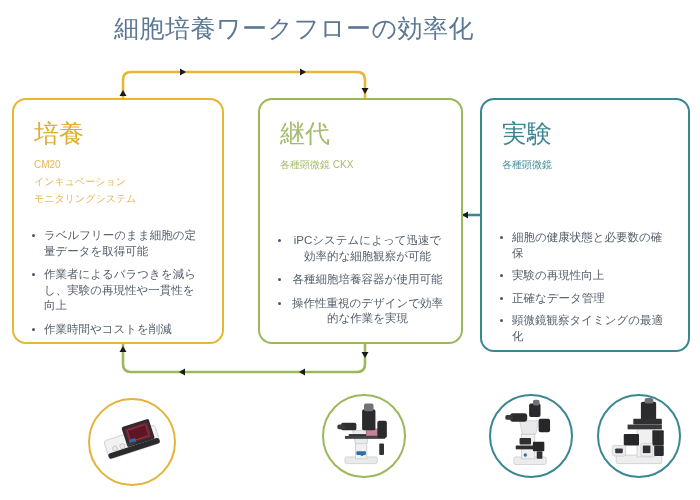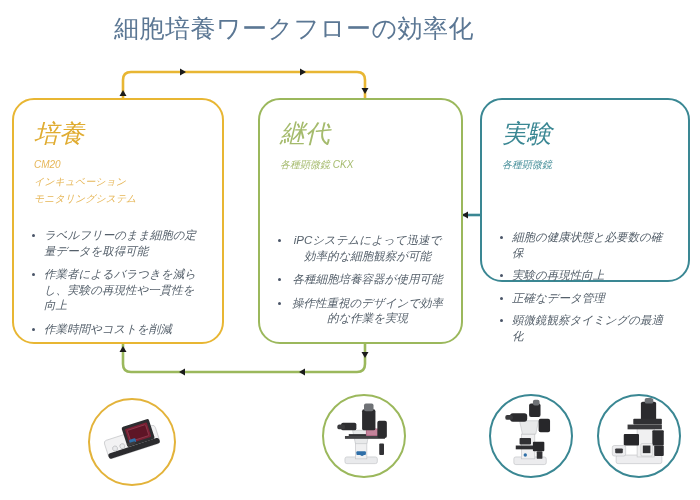--- a/index.html
+++ b/index.html
@@ -44,36 +44,35 @@
     width: 700px;
     height: 500px;
     pointer-events: none;
   }
 
   
   .card {
     position: absolute;
     box-sizing: border-box;
     background: #ffffff;
-    border-radius: 22px;
+    border-radius: 14px;
     border-width: 2px;
     border-style: solid;
-    font-style: italic;
   }
   #card-cultivation {
     left: 12px;  top: 98px;  width: 212px; height: 246px;
     border-color: #e8b633;
   }
   #card-passage {
     left: 258px; top: 98px;  width: 205px; height: 246px;
     border-color: #9bb85c;
     text-align: center;
   }
   #card-experiment {
-    left: 480px; top: 98px;  width: 210px; height: 184px;
+    left: 480px; top: 98px;  width: 210px; height: 254px;
     border-color: #3a8793;
   }
 
   .card-heading {
     position: absolute;
     left: 20px;
     top: 18px;
     font-size: 25px;
     line-height: 30px;
     font-weight: 400;

